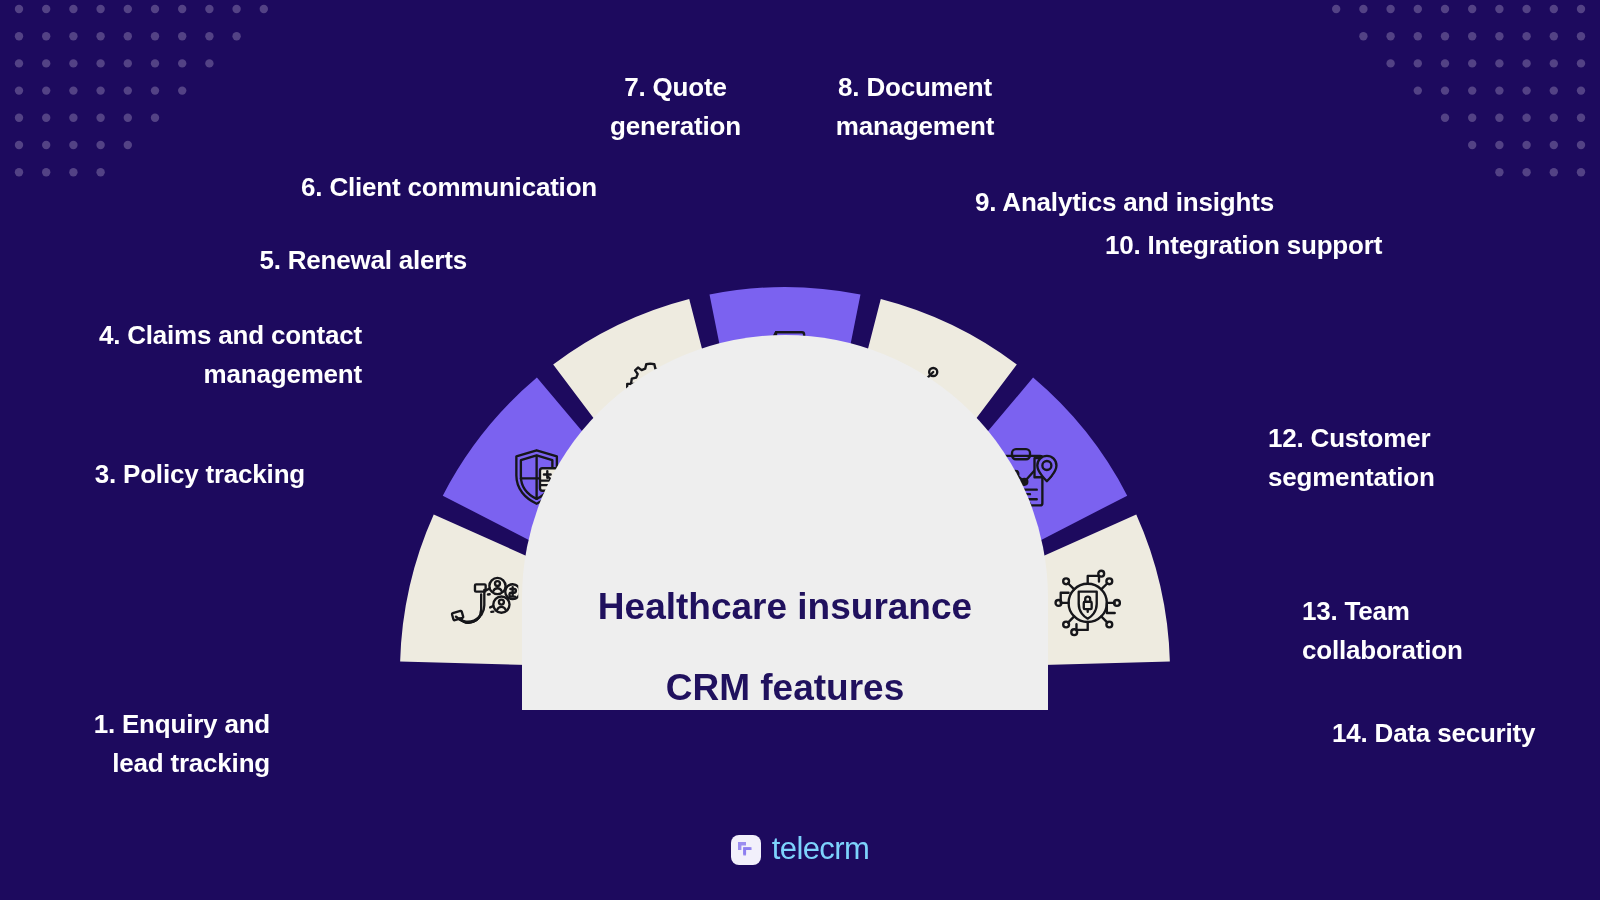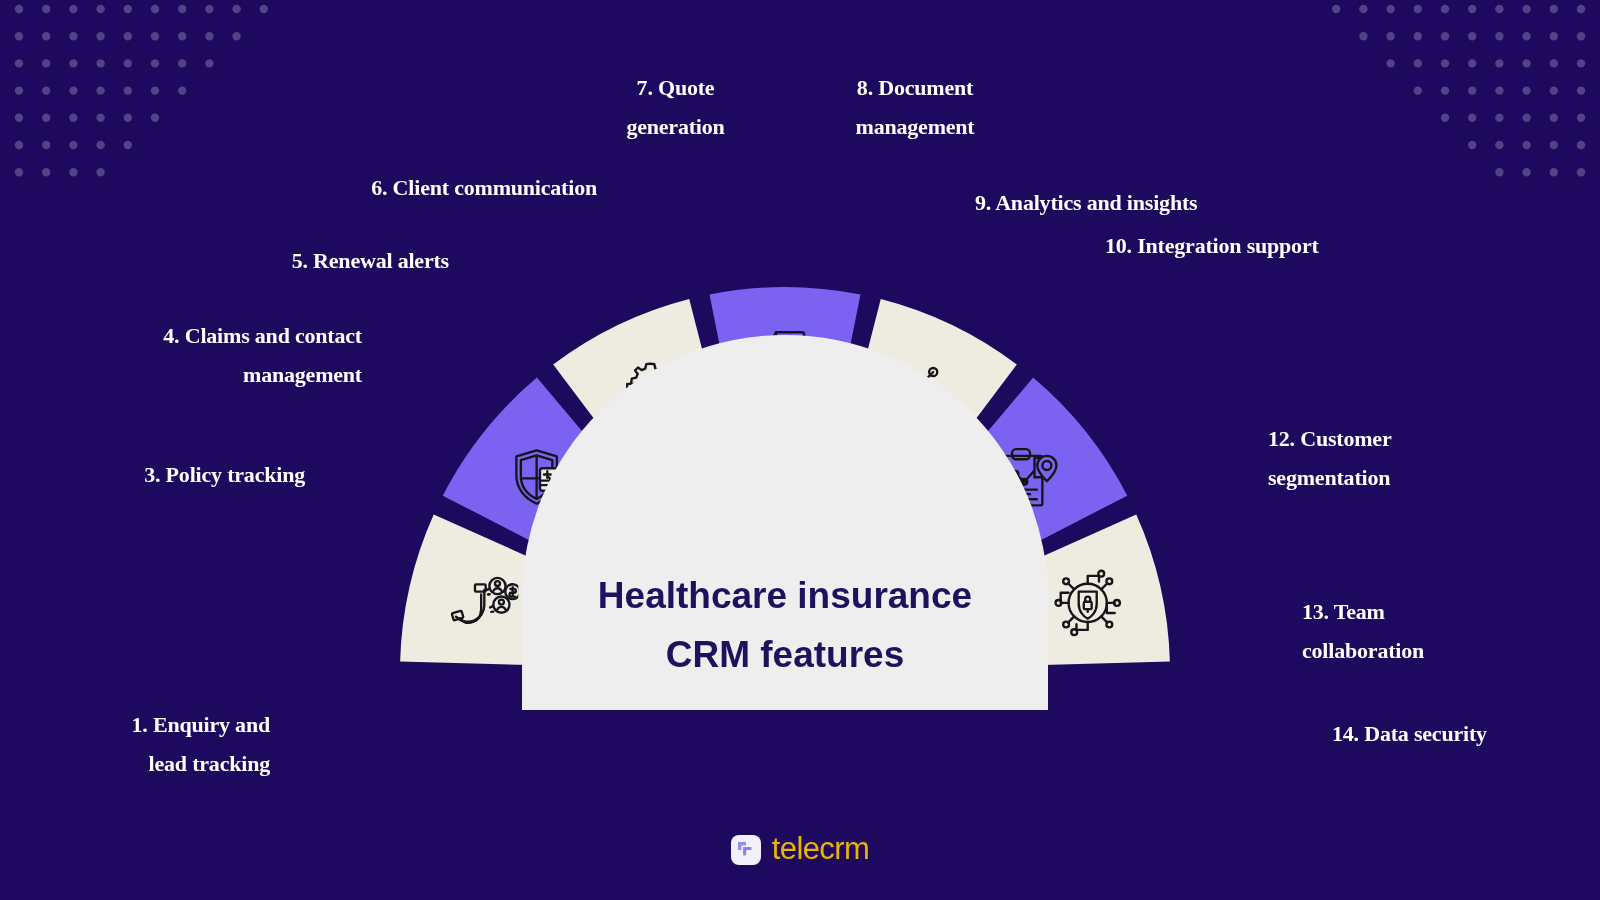--- a/index.html
+++ b/index.html
@@ -7,54 +7,54 @@
     width:1600px;height:900px;overflow:hidden;position:relative;
     font-family:"Liberation Sans", sans-serif;
     background:#1d0a5e;
   }
   #stage{position:absolute;inset:0;width:1600px;height:900px;}
   svg.layer{position:absolute;left:0;top:0;width:1600px;height:900px;display:block;}
 
   .label{
     position:absolute;
     color:#ffffff;
-    font-family:Liberation Serif, serif;
+    font-family:Liberation Sans, sans-serif;
     font-weight:bold;
-    font-size:22px;
+    font-size:26px;
     line-height:39px;
     letter-spacing:-0.2px;
     white-space:pre-line;
   }
   .label.r{text-align:right;margin-top:17px;}
   .label.l{text-align:left;}
   .label.c{text-align:center;}
 
   .center-title{
     position:absolute;
     left:530px;top:566px;width:510px;
     text-align:center;
     color:#20115e;
     font-family:"Liberation Sans", sans-serif;
     font-weight:bold;
     font-size:37px;
-    line-height:59px;
+    line-height:81px;
     white-space:pre-line;
   }
 
   #logo{
     position:absolute;left:0;top:828px;width:1600px;height:44px;
     display:flex;align-items:center;justify-content:center;gap:11px;
   }
   #logo .mark{
     width:30px;height:30px;border-radius:8px;background:#f2f0fb;
     position:relative;flex:none;
   }
   #logo .mark svg{position:absolute;left:6px;top:6px;}
   #logo .wordmark{
-    color:#eab308;font-size:31px;font-weight:400;letter-spacing:-0.6px;
+    color:#7dd3fc;font-size:31px;font-weight:400;letter-spacing:-0.6px;
     font-family:"Liberation Sans", sans-serif;line-height:1;
     padding-bottom:3px;
   }
 </style>
 </head>
 <body>
 
 <div id="stage">
 
   <svg class="layer" viewBox="0 0 1600 900">
@@ -330,21 +330,21 @@
   </svg>
 
   <div class="center-title">Healthcare insurance
 CRM features</div>
 
   <div class="label r" style="left:40px;top:688px;width:230px;">1. Enquiry and
 lead tracking</div>
   <div class="label r" style="left:30px;top:438px;width:275px;">3. Policy tracking</div>
   <div class="label r" style="left:30px;top:299px;width:332px;text-align:right;">4. Claims and contact
 management</div>
-  <div class="label r" style="left:132px;top:224px;width:317px;text-align:right;">5. Renewal alerts</div>
+  <div class="label r" style="left:150px;top:224px;width:317px;text-align:right;">5. Renewal alerts</div>
   <div class="label r" style="left:150px;top:151px;width:447px;">6. Client communication</div>
   <div class="label c" style="left:568px;top:68px;width:215px;">7. Quote
 generation</div>
   <div class="label c" style="left:790px;top:68px;width:250px;">8. Document
 management</div>
   <div class="label l" style="left:975px;top:151px;width:460px;margin-top:32px;">9. Analytics and insights</div>
   <div class="label l" style="left:1105px;top:226px;width:460px;">10. Integration support</div>
   <div class="label l" style="left:1268px;top:419px;width:330px;">12. Customer
 segmentation</div>
   <div class="label l" style="left:1302px;top:548px;width:290px;margin-top:44px;">13. Team

